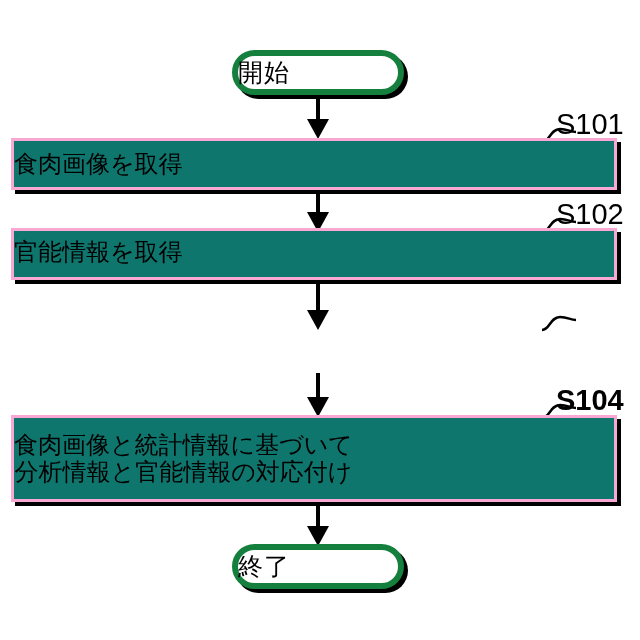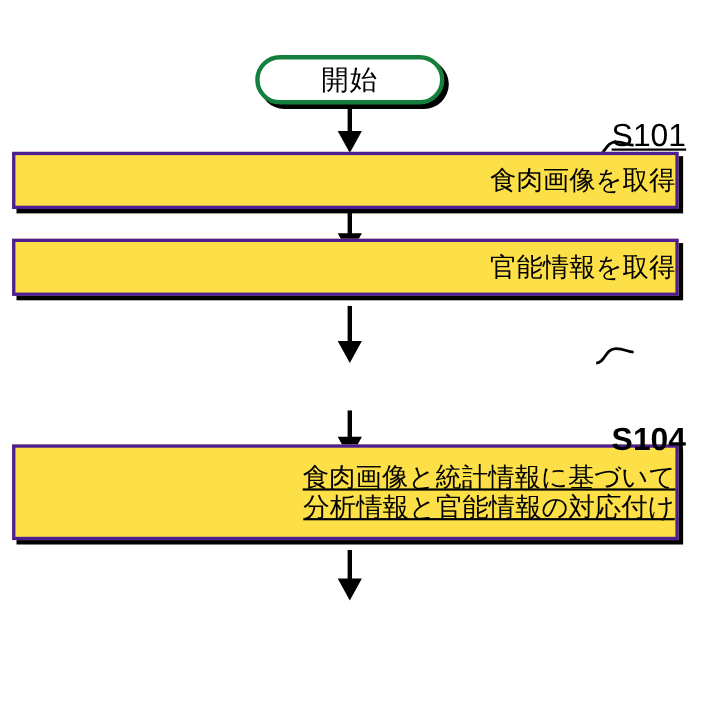--- a/index.html
+++ b/index.html
@@ -21,45 +21,45 @@
     left: 0;
     top: 0;
     width: 640px;
     height: 640px;
   }
 
   
   .terminator {
     position: absolute;
     box-sizing: border-box;
-    border: 4px solid #15803d;
+    border: 6px solid #15803d;
     border-radius: 999px;
     background: #ffffff;
     box-shadow: 4px 4px 0 0 #000;
     display: flex;
     align-items: center;
-    justify-content: center;
+    justify-content: flex-start;
   }
   .terminator .node-text {
     font-size: 25px;
     line-height: 1;
     letter-spacing: 1px;
     white-space: nowrap;
   }
 
   
   .process {
     position: absolute;
     box-sizing: border-box;
-    border: 3px solid #4c1d95;
-    background: #fde047;
+    border: 3px solid #f9a8d4;
+    background: #0f766e;
     box-shadow: 4px 4px 0 0 #000;
     display: flex;
     align-items: center;
-    justify-content: flex-end;
+    justify-content: flex-start;
     text-align: center;
   }
   .process .node-text {
     font-size: 24px;
     line-height: 1.12;
     white-space: pre-line;
   }
 
   
   .step-label {
@@ -124,27 +124,31 @@
     <path d="M2,18 C10,18 10,5 20,5 C28,5 30,8 36,8" fill="none" stroke="#000" stroke-width="2.5"></path>
   </svg>
 
   <div class="terminator" style="left:232px; top:50px; width:172px; height:45px;">
     <span class="node-text">開始</span>
   </div>
 
   <div class="process" style="left:11px; top:138px; width:606px; height:52px;">
     <span class="node-text">食肉画像を取得</span>
   </div>
-  <div class="step-label" style="left:556px; top:110px;text-decoration:underline;">S101</div>
+  <div class="step-label" style="left:556px; top:110px;">S101</div>
 
-  <div class="process" style="left:11px; top:217px; width:606px; height:52px;">
+  <div class="process" style="left:11px; top:228px; width:606px; height:52px;font-family:Liberation Mono, monospace;">
     <span class="node-text">官能情報を取得</span>
   </div>
+  <div class="step-label" style="left:556px; top:200px;">S102</div>
 
 
-  <div class="process" style="left:11px; top:404px; width:606px; height:87px;text-decoration:underline;">
+  <div class="process" style="left:11px; top:415px; width:606px; height:87px;">
     <span class="node-text">食肉画像と統計情報に基づいて
 分析情報と官能情報の対応付け</span>
   </div>
   <div class="step-label" style="left:556px; top:386px;font-weight:bold;">S104</div>
 
+  <div class="terminator" style="left:232px; top:544px; width:172px; height:45px;">
+    <span class="node-text">終了</span>
+  </div>
 
 </div>
 
 </body></html>

